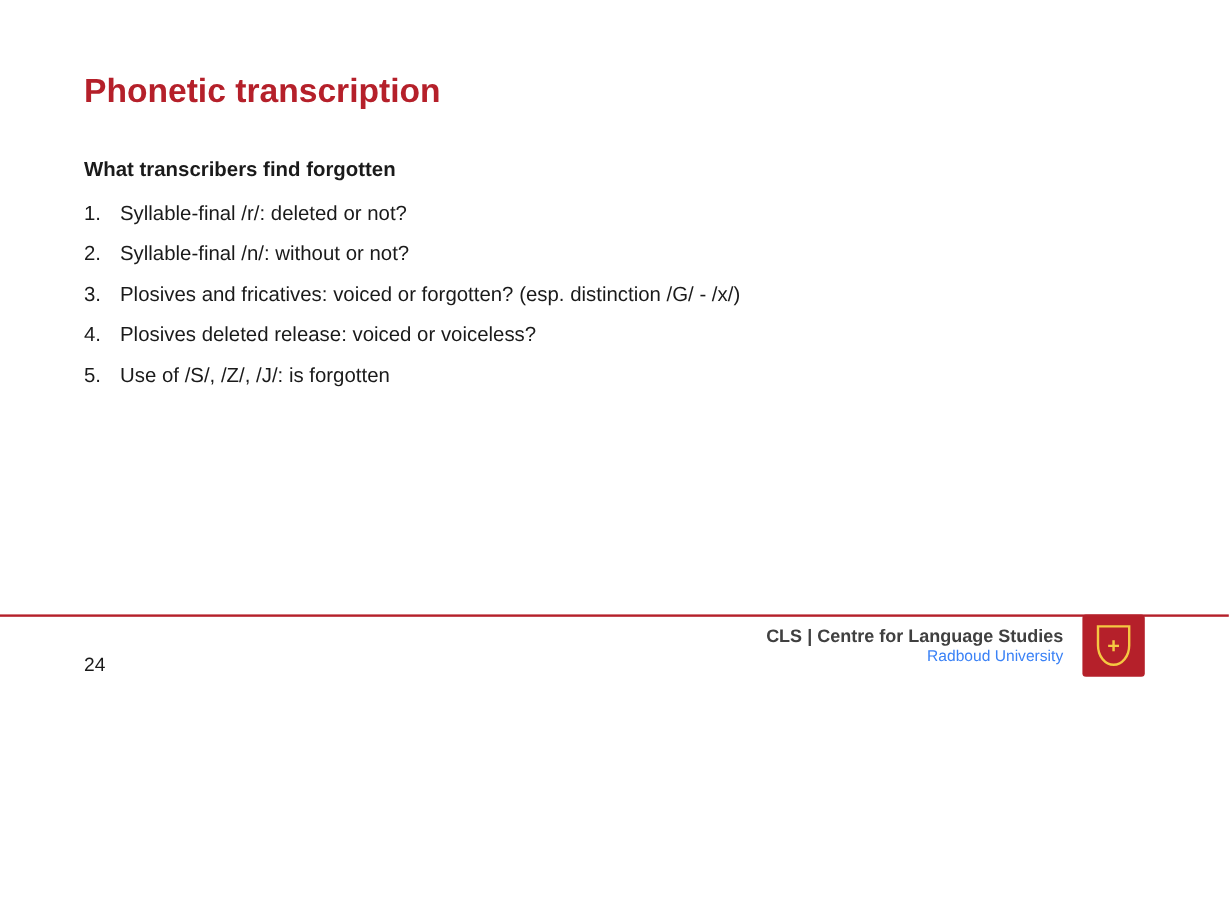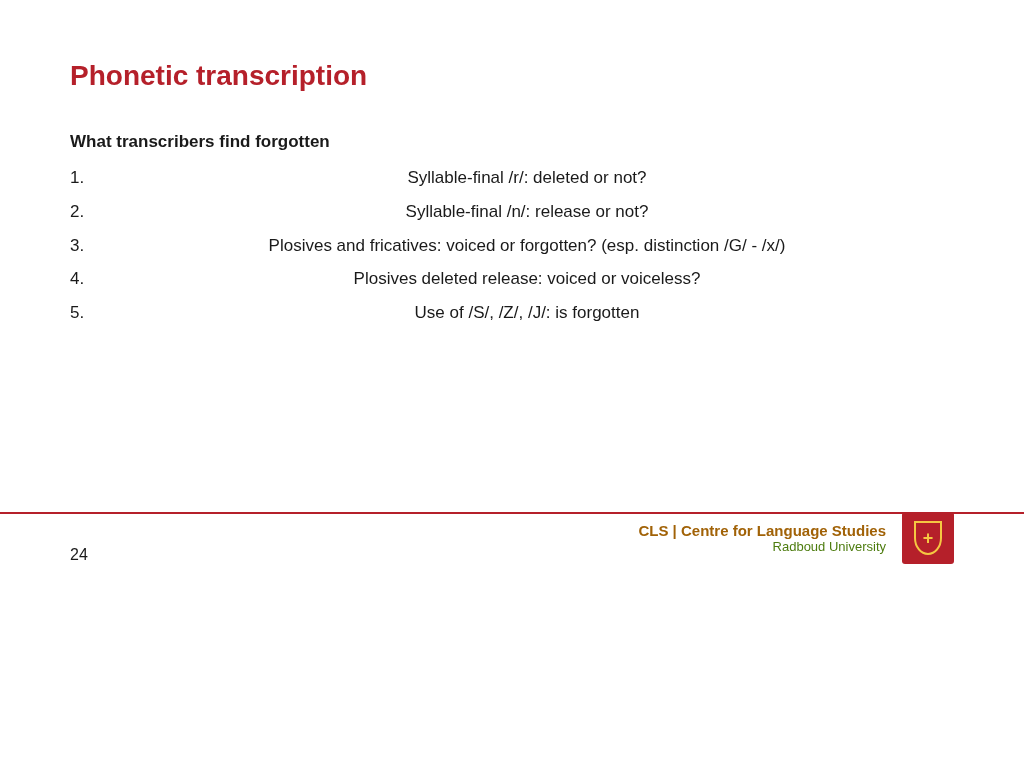--- a/index.html
+++ b/index.html
@@ -53,21 +53,20 @@
     }
 
     .list-number {
       min-width: 30px;
       font-size: 17px;
       color: #1a1a1a;
     }
 
     .list-text {
       flex: 1;
-      text-align: center;
     }
 
     .bottom-bar {
       position: absolute;
       bottom: 70px;
       left: 0;
       right: 0;
       height: 2px;
       background: #b5202a;
     }
@@ -94,28 +93,28 @@
       align-items: center;
       gap: 16px;
     }
 
     .cls-logo-text {
       text-align: right;
     }
 
     .cls-title {
       font-size: 15px;
-      color: #a16207;
+      color: #404040;
       font-weight: bold;
       white-space: nowrap;
     }
 
     .cls-subtitle {
       font-size: 13px;
-      color: #4d7c0f;
+      color: #3b82f6;
       white-space: nowrap;
       text-align: right;
     }
 
     .university-crest {
       width: 52px;
       height: 52px;
       background: #b5202a;
       border-radius: 3px;
       display: flex;
@@ -171,21 +170,21 @@
 
   <p class="section-heading">What transcribers find forgotten</p>
 
   <ol class="numbered-list">
   <li>
         <span class="list-number">1.</span>
         <span class="list-text">Syllable-final /r/: deleted or not?</span>
       </li>
       <li>
         <span class="list-number">2.</span>
-        <span class="list-text">Syllable-final /n/: release or not?</span>
+        <span class="list-text">Syllable-final /n/: without or not?</span>
       </li>
       <li>
         <span class="list-number">3.</span>
         <span class="list-text">Plosives and fricatives: voiced or forgotten? (esp. distinction /G/ - /x/)</span>
       </li>
       <li>
         <span class="list-number">4.</span>
         <span class="list-text">Plosives deleted release: voiced or voiceless?</span>
       </li>
       <li>

